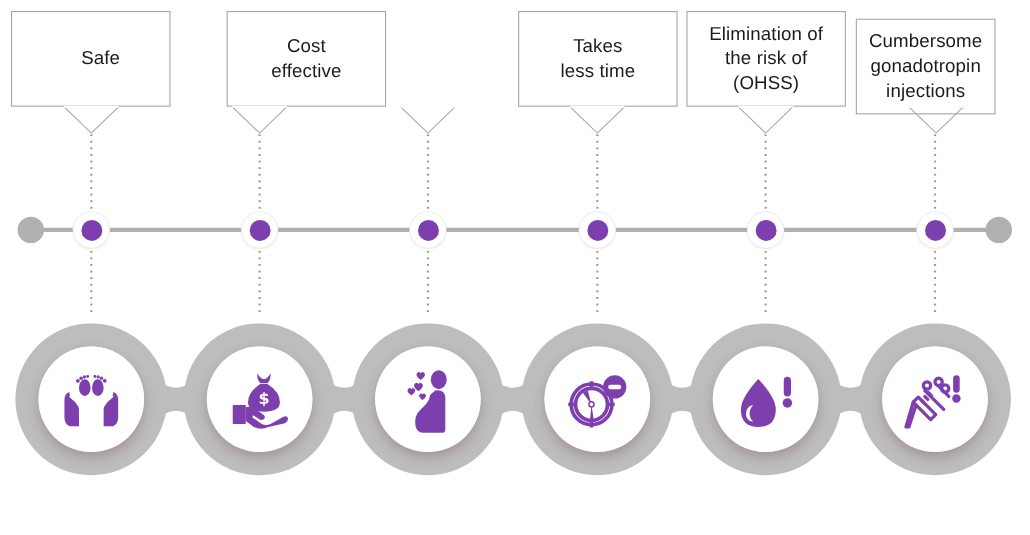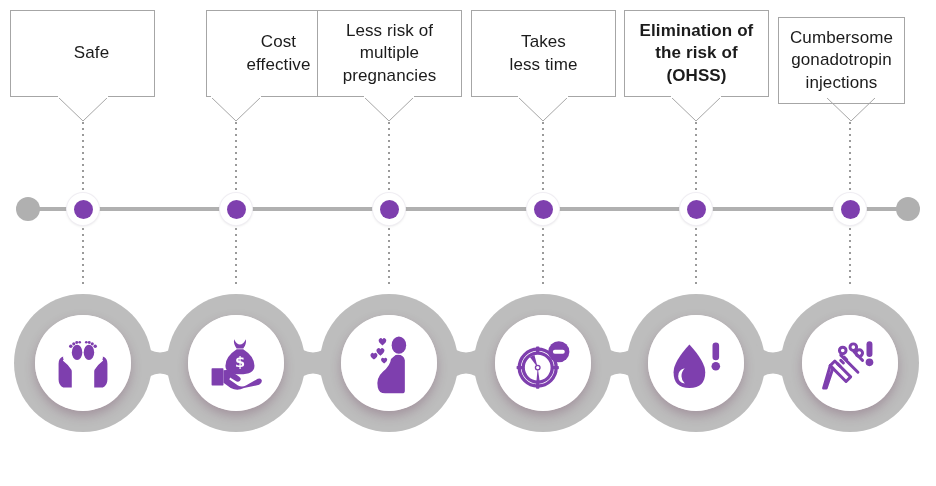--- a/index.html
+++ b/index.html
@@ -103,41 +103,38 @@
   <div class="callout" style="left:164px;top:10px;width:145px;height:87px;margin-left:42px;">
     <span class="txt">Cost<br>effective</span>
   </div>
   <div class="tail" style="left:211px;top:96px;">
     <svg width="50" height="26" viewBox="0 0 50 26">
       <path d="M0 1 L25 25 L50 1" fill="none" stroke="#a6a6a6" stroke-width="1"></path>
       <path d="M0 1 L50 1" stroke="#ffffff" stroke-width="2"></path>
     </svg>
   </div>
 
-  <div class="callout" style="left:317px;top:10px;width:145px;height:87px;">
-    <span class="txt">Less risk of<br>multiple<br>pregnancies</span>
-  </div>
   <div class="tail" style="left:364px;top:96px;">
     <svg width="50" height="26" viewBox="0 0 50 26">
       <path d="M0 1 L25 25 L50 1" fill="none" stroke="#a6a6a6" stroke-width="1"></path>
       <path d="M0 1 L50 1" stroke="#ffffff" stroke-width="2"></path>
     </svg>
   </div>
 
   <div class="callout" style="left:471px;top:10px;width:145px;height:87px;">
     <span class="txt">Takes<br>less time</span>
   </div>
   <div class="tail" style="left:518px;top:96px;">
     <svg width="50" height="26" viewBox="0 0 50 26">
       <path d="M0 1 L25 25 L50 1" fill="none" stroke="#a6a6a6" stroke-width="1"></path>
       <path d="M0 1 L50 1" stroke="#ffffff" stroke-width="2"></path>
     </svg>
   </div>
 
-  <div class="callout" style="left:624px;top:10px;width:145px;height:87px;font-weight:bold;">
+  <div class="callout" style="left:624px;top:10px;width:145px;height:87px;">
     <span class="txt">Elimination of<br>the risk of<br>(OHSS)</span>
   </div>
   <div class="tail" style="left:671px;top:96px;">
     <svg width="50" height="26" viewBox="0 0 50 26">
       <path d="M0 1 L25 25 L50 1" fill="none" stroke="#a6a6a6" stroke-width="1"></path>
       <path d="M0 1 L50 1" stroke="#ffffff" stroke-width="2"></path>
     </svg>
   </div>
 
   <div class="callout" style="left:778px;top:17px;width:127px;height:87px;">

